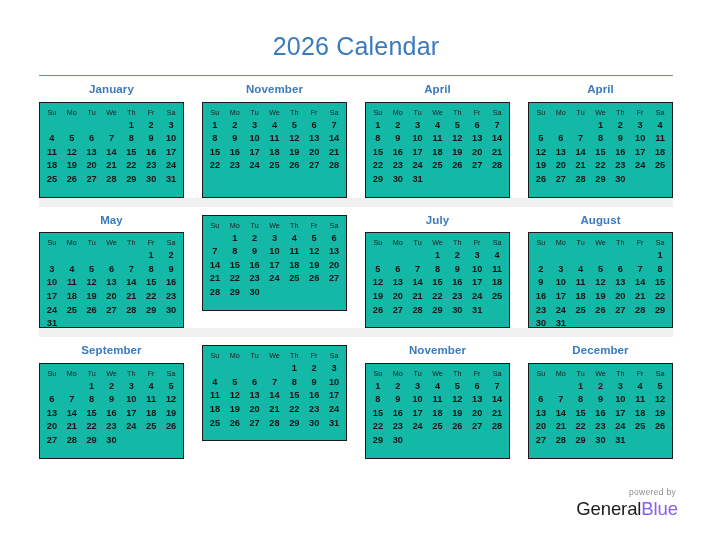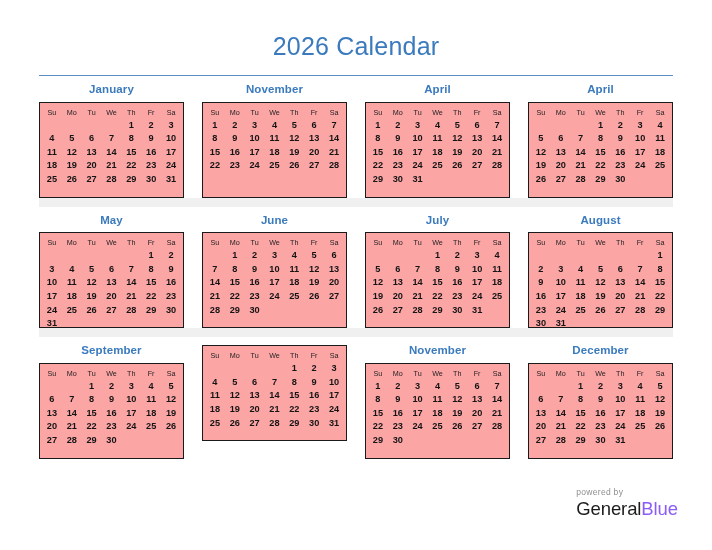--- a/index.html
+++ b/index.html
@@ -65,21 +65,21 @@
     text-align: center;
     font-size: 11.5px;
     font-weight: bold;
     color: #3a7abd;
     line-height: 1;
     padding-bottom: 6px;
     letter-spacing: .1px;
   }
   .month-box {
     border: 1px solid #1a1a1a;
-    background: #fca5a5;
+    background: #14b8a6;
     height: 96px;
     box-sizing: border-box;
     padding: 4px 2px 2px 2px;
   }
   table.cal {
     width: 100%;
     border-collapse: collapse;
     table-layout: fixed;
   }
   table.cal th {
@@ -100,20 +100,21 @@
     padding: 0;
     line-height: 1;
   }
   td.empty { color: transparent; }
 
   
   .footer {
     position: absolute;
     right: 34px;
     bottom: 32px;
+    text-align: right;
   }
   .powered-by {
     font-size: 8.5px;
     color: #8e8e8e;
     line-height: 1;
     padding-bottom: 3px;
     padding-right: 2px;
     letter-spacing: .3px;
   }
   .brand {
@@ -502,21 +503,20 @@
                   <td class="empty"></td>
                   <td class="empty"></td>
                   <td class="empty"></td>
                   <td class="empty"></td>
                 </tr>
               </tbody>
             </table>
           </div>
         </div>
         <div class="month-cell">
-          <div class="month-name">June</div>
           <div class="month-box">
             <table class="cal">
               <thead>
                 <tr>
                   <th>Su</th>
                   <th>Mo</th>
                   <th>Tu</th>
                   <th>We</th>
                   <th>Th</th>
                   <th>Fr</th>

